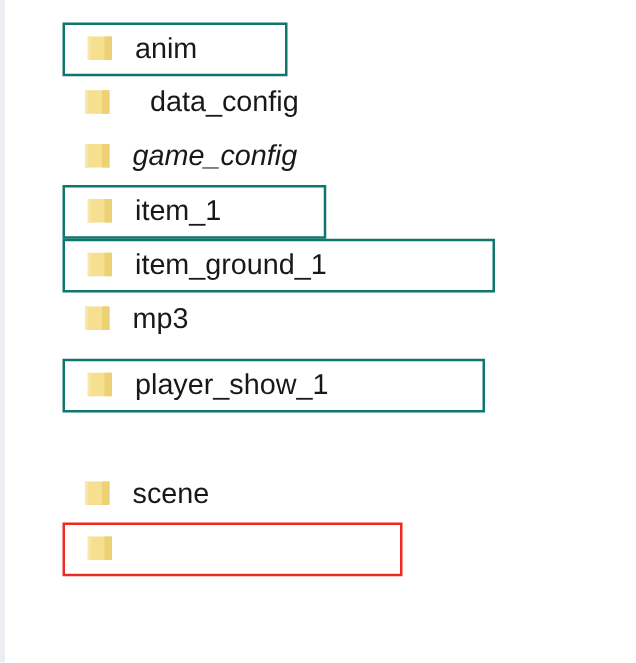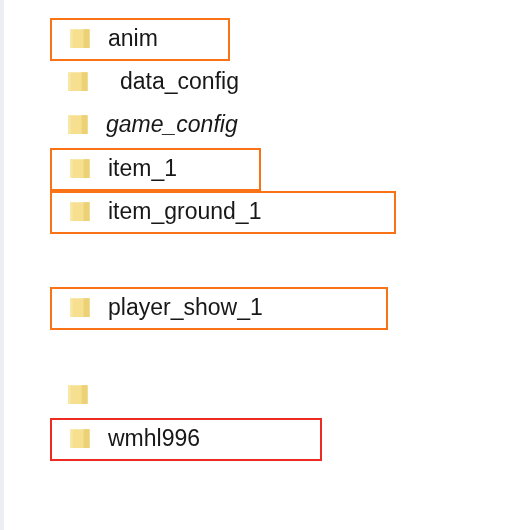--- a/index.html
+++ b/index.html
@@ -32,21 +32,21 @@
   .folder-row {
     position: absolute;
     left: 50px;
     height: 43px;
     display: flex;
     align-items: center;
     box-sizing: border-box;
     padding-left: 17px;
   }
   .folder-row.boxed {
-    border: 2px solid #f97316;
+    border: 2px solid #0f766e;
   }
   .folder-row.boxed-bright {
     border: 2px solid #ee2b22;
   }
   .folder-icon {
     width: 22px;
     height: 23px;
     flex: 0 0 22px;
     position: relative;
     margin-right: 17px;
@@ -118,45 +118,56 @@
       <span class="folder-icon">
         <svg width="22" height="23" viewBox="0 0 22 23" xmlns="http://www.w3.org/2000/svg">
           <path d="M1.2 1.2 H20.6 V20.0 H6.0 L1.2 16.4 Z" fill="#f6e08f"></path>
           <path d="M14.6 1.2 H20.6 V20.0 H14.6 Z" fill="#ecd176"></path>
           <path d="M1.2 16.4 L6.0 20.0 H1.2 Z" fill="#f3d77f"></path>
           <path d="M1.2 1.2 H3.6 V20.0 H1.2 Z" fill="#f8e8a8"></path>
         </svg>
       </span>
       <span class="folder-label">item_ground_1</span>
     </div>
+    <div class="folder-row" style="top: 234px; width: 180px;">
+      <span class="folder-icon">
+        <svg width="22" height="23" viewBox="0 0 22 23" xmlns="http://www.w3.org/2000/svg">
+          <path d="M1.2 1.2 H20.6 V20.0 H6.0 L1.2 16.4 Z" fill="#f6e08f"></path>
+          <path d="M14.6 1.2 H20.6 V20.0 H14.6 Z" fill="#ecd176"></path>
+          <path d="M1.2 16.4 L6.0 20.0 H1.2 Z" fill="#f3d77f"></path>
+          <path d="M1.2 1.2 H3.6 V20.0 H1.2 Z" fill="#f8e8a8"></path>
+        </svg>
+      </span>
+      <span class="folder-label">mp3</span>
+    </div>
     <div class="folder-row boxed" style="top: 287px; width: 338px;">
       <span class="folder-icon">
         <svg width="22" height="23" viewBox="0 0 22 23" xmlns="http://www.w3.org/2000/svg">
           <path d="M1.2 1.2 H20.6 V20.0 H6.0 L1.2 16.4 Z" fill="#f6e08f"></path>
           <path d="M14.6 1.2 H20.6 V20.0 H14.6 Z" fill="#ecd176"></path>
           <path d="M1.2 16.4 L6.0 20.0 H1.2 Z" fill="#f3d77f"></path>
           <path d="M1.2 1.2 H3.6 V20.0 H1.2 Z" fill="#f8e8a8"></path>
         </svg>
       </span>
       <span class="folder-label">player_show_1</span>
     </div>
     <div class="folder-row" style="top: 374px; width: 180px;">
       <span class="folder-icon">
         <svg width="22" height="23" viewBox="0 0 22 23" xmlns="http://www.w3.org/2000/svg">
           <path d="M1.2 1.2 H20.6 V20.0 H6.0 L1.2 16.4 Z" fill="#f6e08f"></path>
           <path d="M14.6 1.2 H20.6 V20.0 H14.6 Z" fill="#ecd176"></path>
           <path d="M1.2 16.4 L6.0 20.0 H1.2 Z" fill="#f3d77f"></path>
           <path d="M1.2 1.2 H3.6 V20.0 H1.2 Z" fill="#f8e8a8"></path>
         </svg>
       </span>
+      <span class="folder-label">scene</span>
     </div>
     <div class="folder-row boxed-bright" style="top: 418px; width: 272px;">
       <span class="folder-icon">
         <svg width="22" height="23" viewBox="0 0 22 23" xmlns="http://www.w3.org/2000/svg">
           <path d="M1.2 1.2 H20.6 V20.0 H6.0 L1.2 16.4 Z" fill="#f6e08f"></path>
           <path d="M14.6 1.2 H20.6 V20.0 H14.6 Z" fill="#ecd176"></path>
           <path d="M1.2 16.4 L6.0 20.0 H1.2 Z" fill="#f3d77f"></path>
           <path d="M1.2 1.2 H3.6 V20.0 H1.2 Z" fill="#f8e8a8"></path>
         </svg>
       </span>
-      <span class="folder-label">wmhl996</span>
     </div>
   </div>
 
 </body></html>

